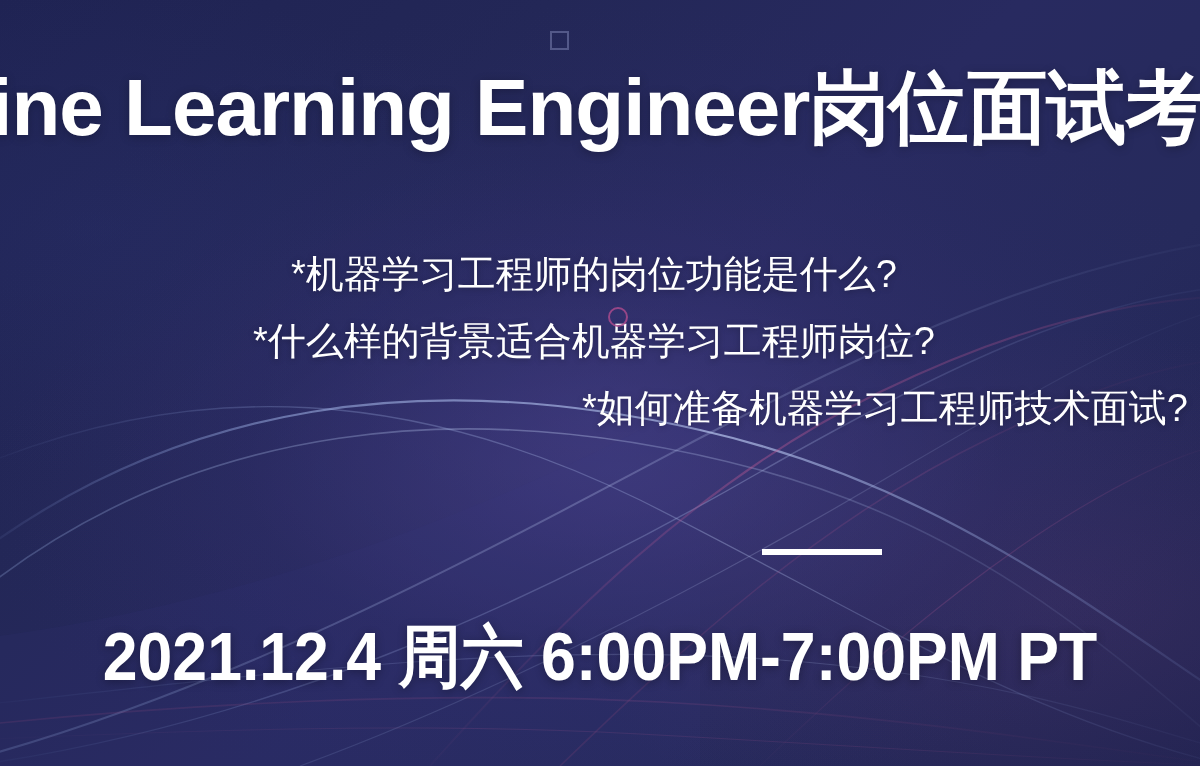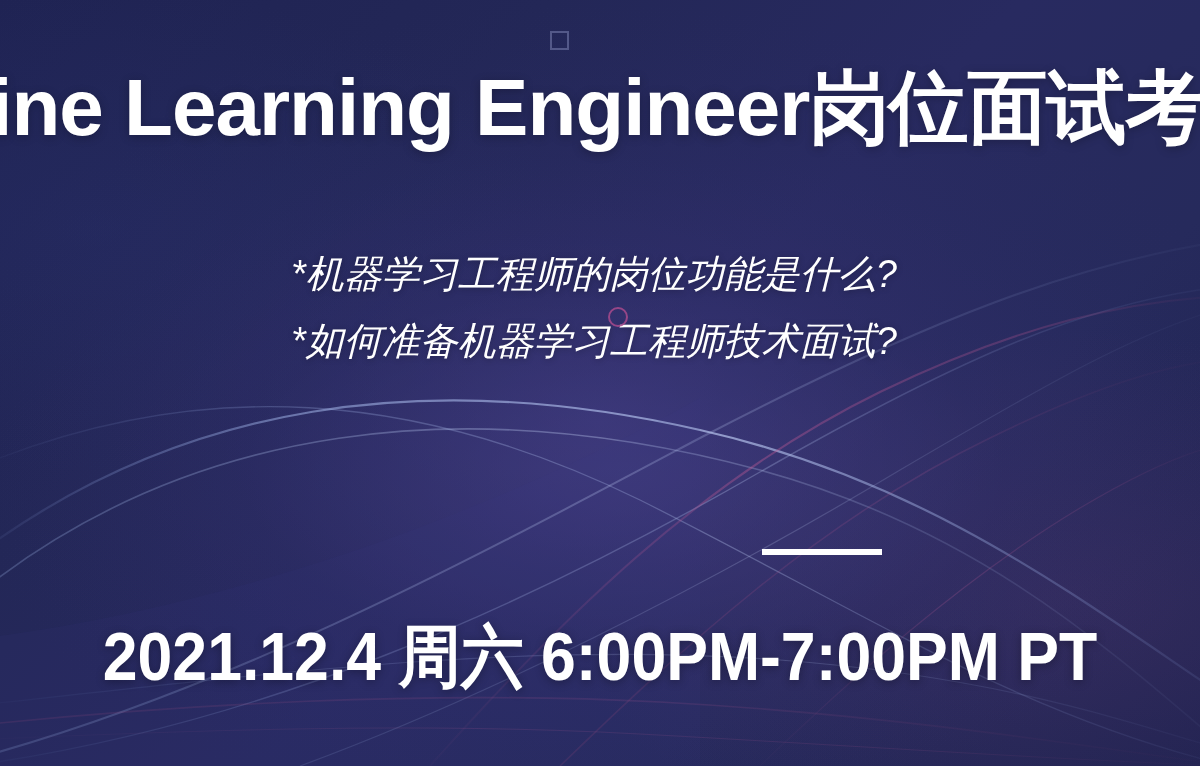--- a/index.html
+++ b/index.html
@@ -62,33 +62,32 @@
     line-height:1.0;
     text-shadow:0 2px 10px rgba(0,0,0,0.25);
   }
 
   
   .bullets {
     position:absolute;
     top:255px;
     left:0; right:12px;
     text-align:center;
-    font-style:italic;
   }
   .bullet {
     color:#ffffff;
     font-family:"Liberation Sans", sans-serif;
     font-size:38px;
     font-weight:400;
     line-height:1.0;
     white-space:nowrap;
     margin-bottom:29px;
     text-shadow:0 1px 6px rgba(0,0,0,0.28);
   }
-  .bullet:last-child { margin-bottom:0; }
+  .bullet:last-child { margin-bottom:0;text-align:right; }
 
   
   .divider {
     position:absolute;
     left:762px; top:549px;
     width:120px; height:6px;
     background:#ffffff;
   }
 
   
@@ -160,20 +159,21 @@
 
     <path d="M -30 766 L -30 640 C 220 610, 480 520, 700 398 L 700 766 Z" fill="#3a3f86" opacity="0.10"></path>
   </svg>
 
   <div class="top-square"></div>
 
   <h1 class="headline">Machine Learning Engineer岗位面试考什么?</h1>
 
   <div class="bullets">
     <div class="bullet">*机器学习工程师的岗位功能是什么?</div>
+    <div class="bullet">*什么样的背景适合机器学习工程师岗位?</div>
     <div class="bullet">*如何准备机器学习工程师技术面试?</div>
   </div>
 
   <div class="pink-circle"></div>
 
   <div class="divider"></div>
 
   <div class="dateline">2021.12.4  周六  6:00PM-7:00PM PT</div>
 
 </div>

